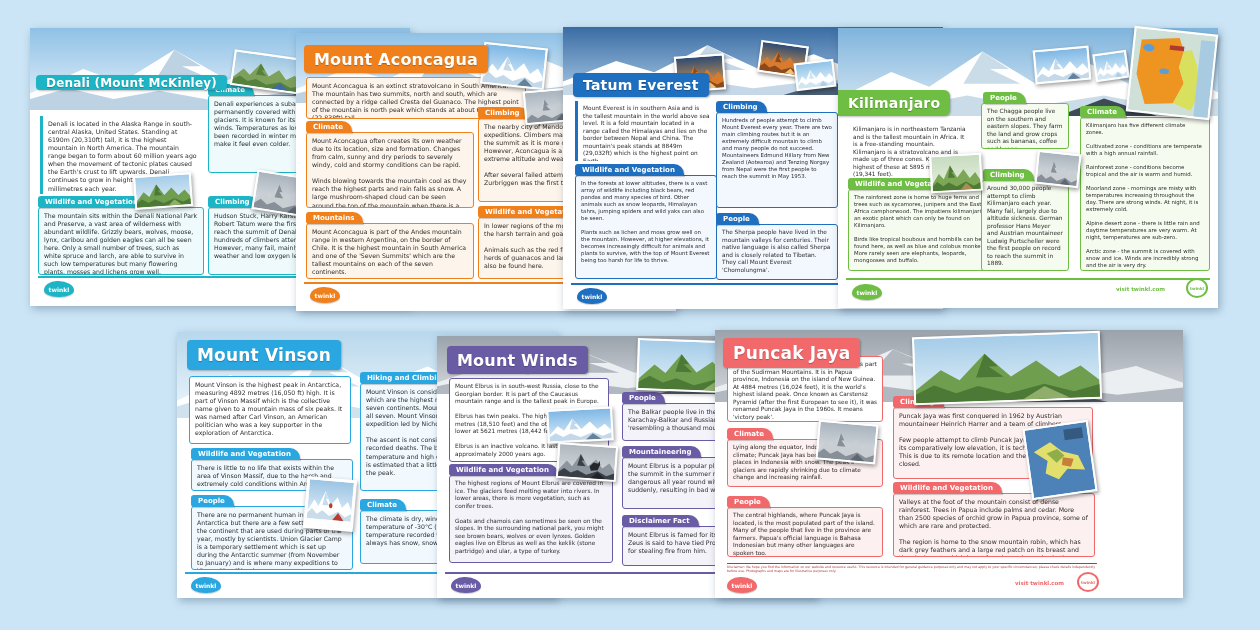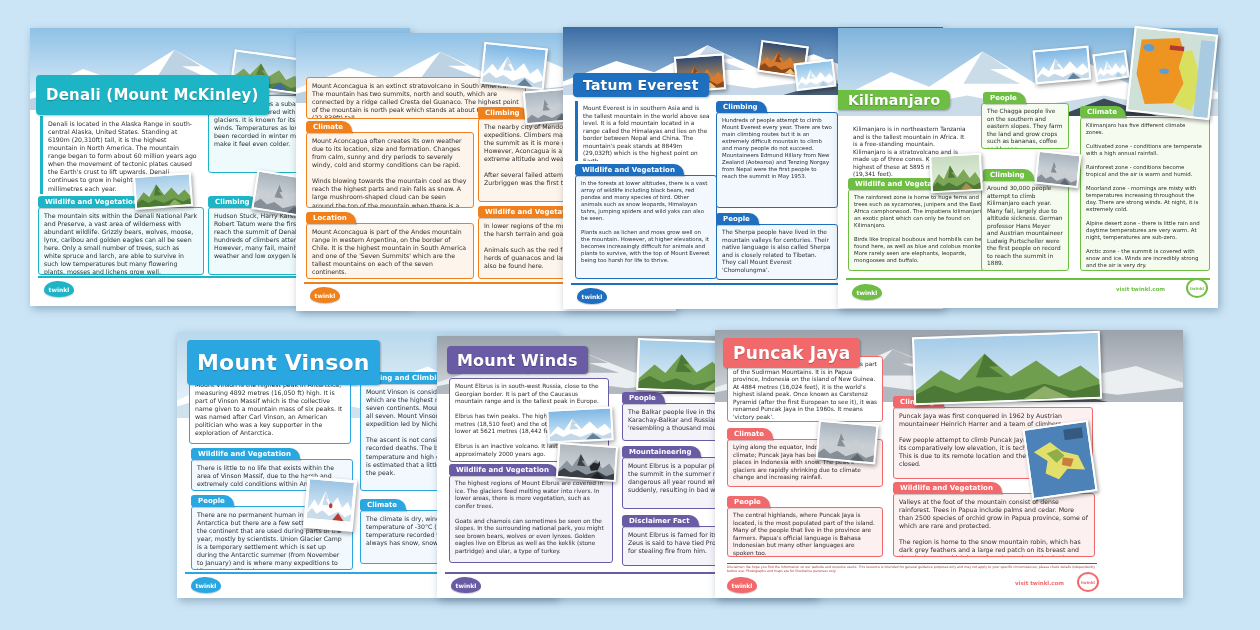--- a/index.html
+++ b/index.html
@@ -67,21 +67,21 @@
               <stop offset="1" stop-color="#dbeaf3"></stop>
             </linearGradient>
           </defs>
           <rect width="100" height="60" fill="url(#g2)"></rect>
           <path d="M0 48 L14 30 L24 40 L38 16 L52 38 L66 24 L78 40 L90 30 L100 44 L100 60 L0 60 Z" fill="#7da05a"></path>
           <path d="M38 16 L45 28 L40 28 L48 38 L33 38 Z" fill="#55803e"></path>
           <path d="M0 52 L10 44 L22 52 L34 46 L50 54 L70 46 L86 54 L100 48 L100 60 L0 60 Z" fill="#55803e"></path>
           <path d="M58 60 L70 48 L84 60 Z" fill="#3e6ba8"></path>
         </svg>
       </div>
-    <div class="banner" style="left:6px;top:47px;height:40px;font-size:15px">Denali (Mount McKinley)</div>
+    <div class="banner" style="left:6px;top:47px;height:15px;font-size:12px">Denali (Mount McKinley)</div>
     <div class="box accent" style="left:10px;top:88px;width:162px;height:78px">Denali is located in the Alaska Range in south-central Alaska, United States. Standing at 6190m (20,310ft) tall, it is the highest mountain in North America. The mountain range began to form about 60 million years ago when the movement of tectonic plates caused the Earth's crust to lift upwards. Denali continues to grow in height by a few millimetres each year.</div>
     <div class="snap" style="left:104px;top:146px;width:58px;height:34px;transform:rotate(-4deg)">
         <svg viewBox="0 0 100 60" preserveAspectRatio="none">
           <defs>
             <linearGradient id="g3" x1="0" y1="0" x2="0" y2="1">
               <stop offset="0" stop-color="#a5cce8"></stop>
               <stop offset="1" stop-color="#e2f0f8"></stop>
             </linearGradient>
           </defs>
           <rect width="100" height="60" fill="url(#g3)"></rect>
@@ -156,26 +156,27 @@
               <stop offset="1" stop-color="#e0e4e8"></stop>
             </linearGradient>
           </defs>
           <rect width="100" height="60" fill="url(#g7)"></rect>
           <path d="M0 48 L14 30 L24 40 L38 16 L52 38 L66 24 L78 40 L90 30 L100 44 L100 60 L0 60 Z" fill="#c9ced3"></path>
           <path d="M38 16 L45 28 L40 28 L48 38 L33 38 Z" fill="#878f98"></path>
           <path d="M0 52 L10 44 L22 52 L34 46 L50 54 L70 46 L86 54 L100 48 L100 60 L0 60 Z" fill="#878f98"></path>
           <path d="M58 60 L70 48 L84 60 Z" fill="#5f6871"></path>
         </svg>
       </div>
+    <div class="banner" style="left:8px;top:12px;height:28px;font-size:16px">Mount Aconcagua</div>
     <div class="box" style="left:10px;top:44px;width:220px;height:42px">Mount Aconcagua is an extinct stratovolcano in South America. The mountain has two summits, north and south, which are connected by a ridge called Cresta del Guanaco. The highest point of the mountain is north peak which stands at about 6960 metres (22,838ft) tall.</div>
     <div class="tab" style="left:10px;top:88px">Climate</div>
     <div class="box" style="left:10px;top:99px;width:168px;height:76px">Mount Aconcagua often creates its own weather due to its location, size and formation. Changes from calm, sunny and dry periods to severely windy, cold and stormy conditions can be rapid.
 
 Winds blowing towards the mountain cool as they reach the highest parts and rain falls as snow. A large mushroom-shaped cloud can be seen around the top of the mountain when there is a storm.</div>
-    <div class="tab" style="left:10px;top:179px">Location</div>
+    <div class="tab" style="left:10px;top:179px">Mountains</div>
     <div class="box" style="left:10px;top:190px;width:168px;height:56px">Mount Aconcagua is part of the Andes mountain range in western Argentina, on the border of Chile. It is the highest mountain in South America and one of the 'Seven Summits' which are the tallest mountains on each of the seven continents.</div>
     <div class="tab" style="left:182px;top:74px">Climbing</div>
     <div class="box" style="left:182px;top:85px;width:190px;height:84px">The nearby city of Mendoza is used as a base for expeditions. Climbers mainly use the northwest route to the summit as it is more direct with several camps. However, Aconcagua is a dangerous climb due to its extreme altitude and weather.
 
 After several failed attempts by others, Matthias Zurbriggen was the first to reach the summit in 1897.</div>
     <div class="tab" style="left:182px;top:173px">Wildlife and Vegetation</div>
     <div class="box" style="left:182px;top:184px;width:190px;height:62px">In lower regions of the mountain, plants have adapted to the harsh terrain and goat horn, a low shrub, grows well.
 
 Animals such as the red fox, mountain mice, pumas, herds of guanacos and large eagles and condors can also be found here.</div>
     <div class="hr" style="left:8px;top:249px;width:364px"></div>
@@ -309,21 +310,21 @@
         <svg viewBox="0 0 100 90" preserveAspectRatio="none">
           <rect width="100" height="90" fill="#cfe0d8"></rect>
           <path d="M8 12 L55 6 L62 20 L58 38 L66 55 L55 78 L20 82 L6 50 Z" fill="#ee9420"></path>
           <path d="M62 20 L58 38 L66 55 L55 78 L78 84 L88 60 L80 34 L72 18 Z" fill="#d8e05e"></path>
           <rect x="82" y="6" width="18" height="84" fill="#a8cbe2"></rect>
           <ellipse cx="18" cy="20" rx="7" ry="4" fill="#5b9ed6"></ellipse>
           <ellipse cx="40" cy="44" rx="6" ry="3" fill="#5b9ed6"></ellipse>
           <rect x="44" y="15" width="18" height="5" fill="#b03a2e"></rect>
         </svg>
       </div>
-    <div class="banner" style="left:0;top:62px;height:20px;font-size:14px;border-radius:0 6px 6px 0">Kilimanjaro</div>
+    <div class="banner" style="left:0;top:62px;height:26px;font-size:14px;border-radius:0 6px 6px 0">Kilimanjaro</div>
     <div class="box plain fs-s" style="left:10px;top:94px;width:124px;height:56px">Kilimanjaro is in northeastern Tanzania and is the tallest mountain in Africa. It is a free-standing mountain. Kilimanjaro is a stratovolcano and is made up of three cones. Kibo is the highest of these at 5895 metres (19,341 feet).</div>
     <div class="snap" style="left:92px;top:126px;width:52px;height:38px;transform:rotate(-3deg)">
         <svg viewBox="0 0 100 60" preserveAspectRatio="none">
           <defs>
             <linearGradient id="g15" x1="0" y1="0" x2="0" y2="1">
               <stop offset="0" stop-color="#c7dcc0"></stop>
               <stop offset="1" stop-color="#e8f0e0"></stop>
             </linearGradient>
           </defs>
           <rect width="100" height="60" fill="url(#g15)"></rect>
@@ -383,21 +384,21 @@
               <stop offset="1" stop-color="#eef6fb"></stop>
             </linearGradient>
           </defs>
           <rect width="100" height="60" fill="url(#g17)"></rect>
           <path d="M0 48 L14 30 L24 40 L38 16 L52 38 L66 24 L78 40 L90 30 L100 44 L100 60 L0 60 Z" fill="#ffffff"></path>
           <path d="M38 16 L45 28 L40 28 L48 38 L33 38 Z" fill="#cfe2ee"></path>
           <path d="M0 52 L10 44 L22 52 L34 46 L50 54 L70 46 L86 54 L100 48 L100 60 L0 60 Z" fill="#cfe2ee"></path>
           <path d="M58 60 L70 48 L84 60 Z" fill="#9db8cc"></path>
         </svg>
       </div>
-    <div class="banner" style="left:10px;top:8px;height:45px;font-size:22px">Mount Vinson</div>
+    <div class="banner" style="left:10px;top:8px;height:30px;font-size:17px">Mount Vinson</div>
     <div class="box" style="left:12px;top:44px;width:162px;height:68px;background:#fff">Mount Vinson is the highest peak in Antarctica, measuring 4892 metres (16,050 ft) high. It is part of Vinson Massif which is the collective name given to a mountain mass of six peaks. It was named after Carl Vinson, an American politician who was a key supporter in the exploration of Antarctica.</div>
     <div class="tab" style="left:14px;top:116px">Wildlife and Vegetation</div>
     <div class="box" style="left:14px;top:127px;width:162px;height:32px">There is little to no life that exists within the area of Vinson Massif, due to the harsh and extremely cold conditions within Antarctica.</div>
     <div class="tab" style="left:14px;top:163px">People</div>
     <div class="box" style="left:14px;top:174px;width:162px;height:64px">There are no permanent human inhabitants in Antarctica but there are a few settlements on the continent that are used during parts of the year, mostly by scientists. Union Glacier Camp is a temporary settlement which is set up during the Antarctic summer (from November to January) and is where many expeditions to Vinson Massif begin.</div>
     <div class="snap polaroid" style="left:128px;top:146px;width:50px;height:52px;transform:rotate(5deg)">
         <svg viewBox="0 0 100 60" preserveAspectRatio="none">
           <defs>
             <linearGradient id="g18" x1="0" y1="0" x2="0" y2="1">
               <stop offset="0" stop-color="#9cc4e4"></stop>

